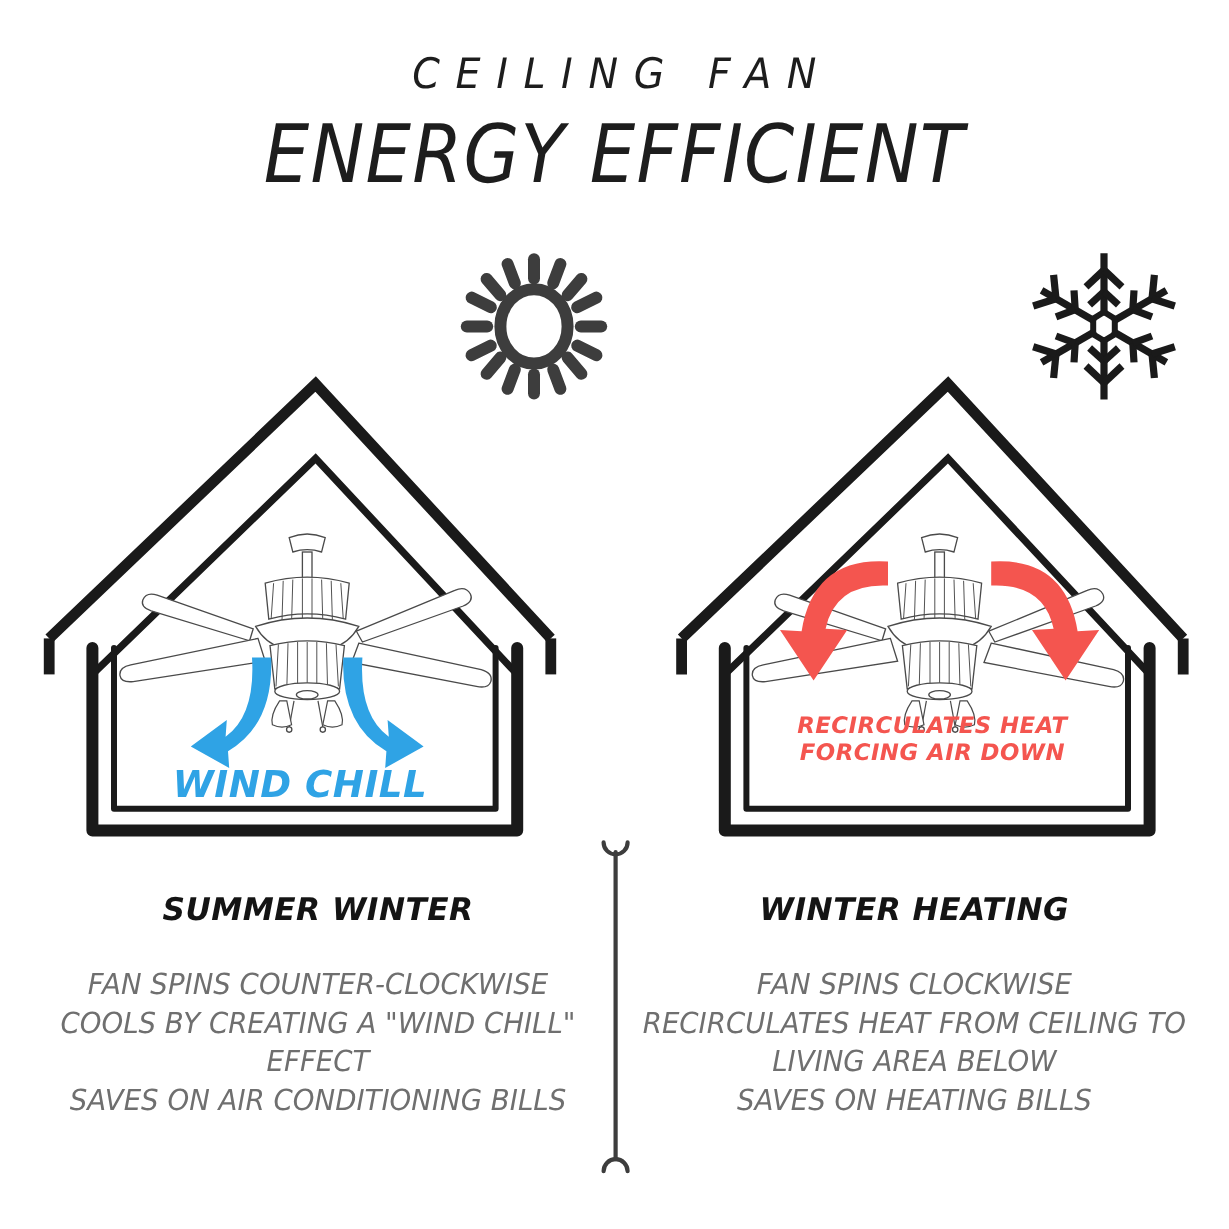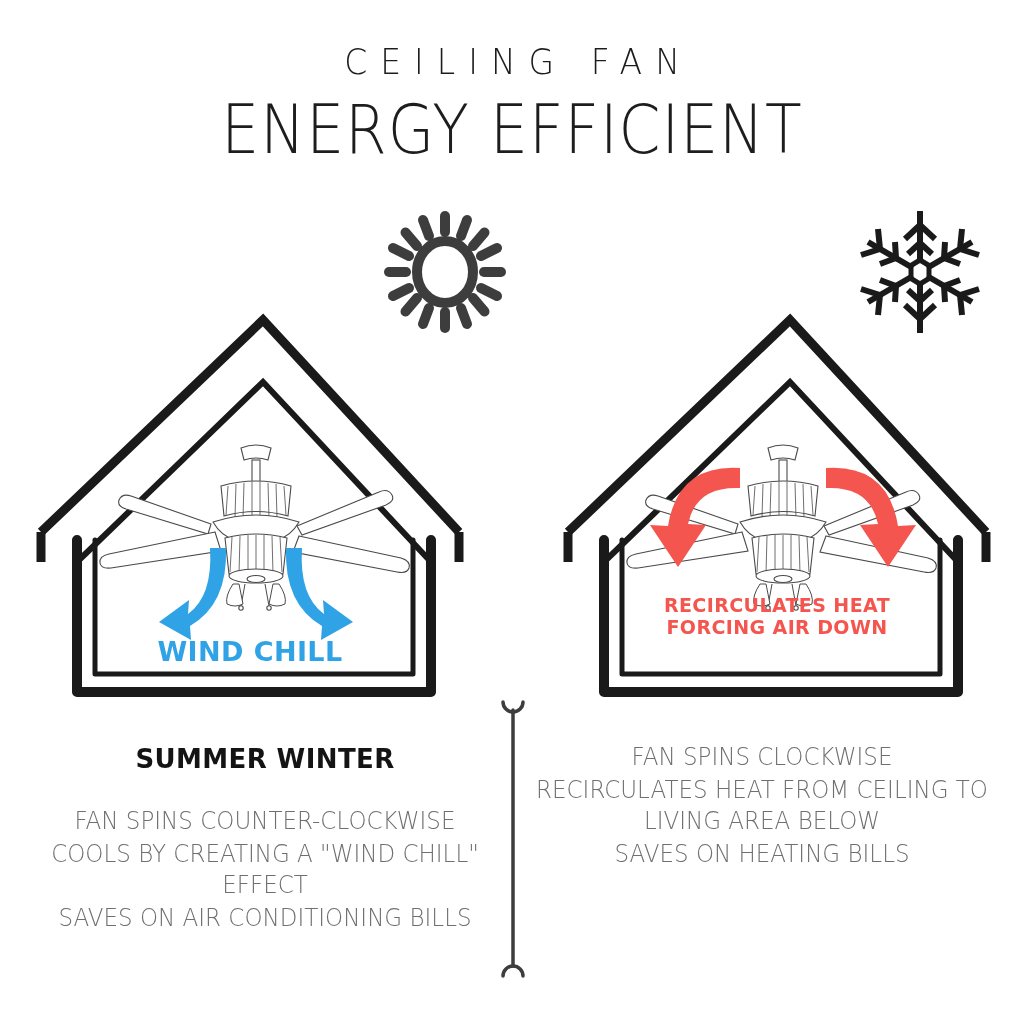--- a/index.html
+++ b/index.html
@@ -3,21 +3,21 @@
 <meta charset="utf-8">
 <style>
   html,body{margin:0;padding:0;}
   body{
     width:1024px;height:1024px;
     background:#ffffff;
     font-family:"Liberation Sans", sans-serif;
     overflow:hidden;
     position:relative;
   }
-  .stage{position:absolute;left:0;top:0;width:1024px;height:817px;}
+  .stage{position:absolute;left:0;top:0;width:1024px;height:817px;font-style:italic;}
 
   
   .kicker{
     position:absolute;left:0;top:42px;width:1024px;
     text-align:center;
     font-size:33px;
     letter-spacing:13px;
     text-indent:13px;
     font-weight:300;
     color:#1d1d1d;
@@ -49,21 +49,21 @@
   .inlabel{
     position:absolute;
     text-align:center;
     font-weight:bold;
     font-family:"DejaVu Sans", sans-serif;
     letter-spacing:.4px;
     line-height:1.18;
   }
   #wind-chill-label{
     left:35px;top:636px;width:430px;
-    font-size:27px;color:#2FA3E5;
+    font-size:31px;color:#2FA3E5;
   }
   #heat-label{
     left:562px;top:594px;width:430px;
     font-size:19px;color:#F4554F;
   }
 
   
   .col{position:absolute;top:744px;width:480px;text-align:center;}
   #col-summer{left:25px;}
   #col-winter{left:522px;}
@@ -317,16 +317,17 @@
       <path d="M5 282 a10 10 0 0 1 20 0"></path>
     </g>
   </svg>
 
   <div class="col" id="col-summer">
     <h3>SUMMER WINTER</h3>
     <p>FAN SPINS COUNTER-CLOCKWISE<br>COOLS BY CREATING A "WIND CHILL" EFFECT<br>SAVES ON AIR CONDITIONING BILLS</p>
   </div>
 
   <div class="col" id="col-winter">
+    <h3>WINTER HEATING</h3>
     <p>FAN SPINS CLOCKWISE<br>RECIRCULATES HEAT FROM CEILING TO LIVING AREA BELOW<br>SAVES ON HEATING BILLS</p>
   </div>
 
 </div>
 
 </body></html>

